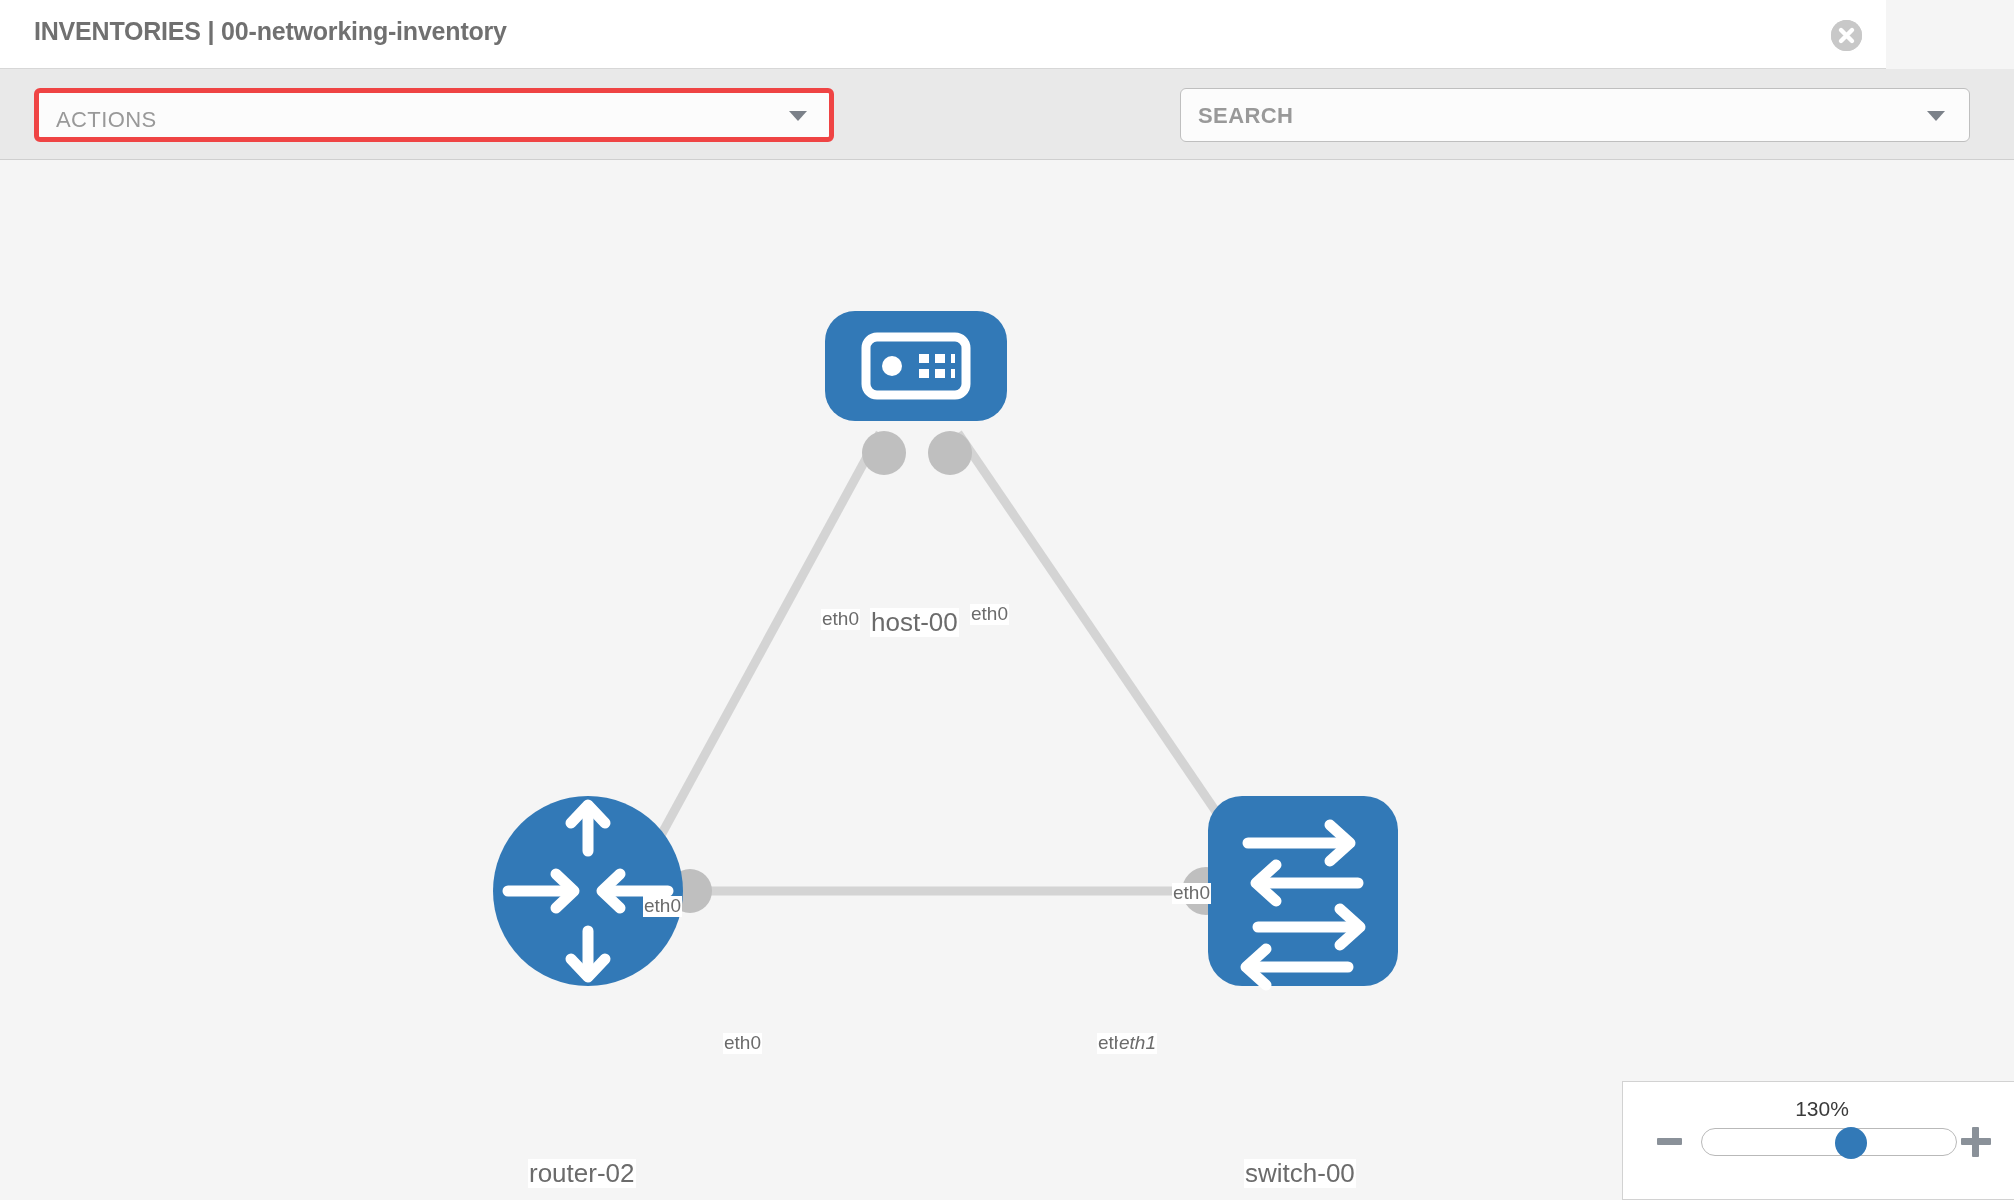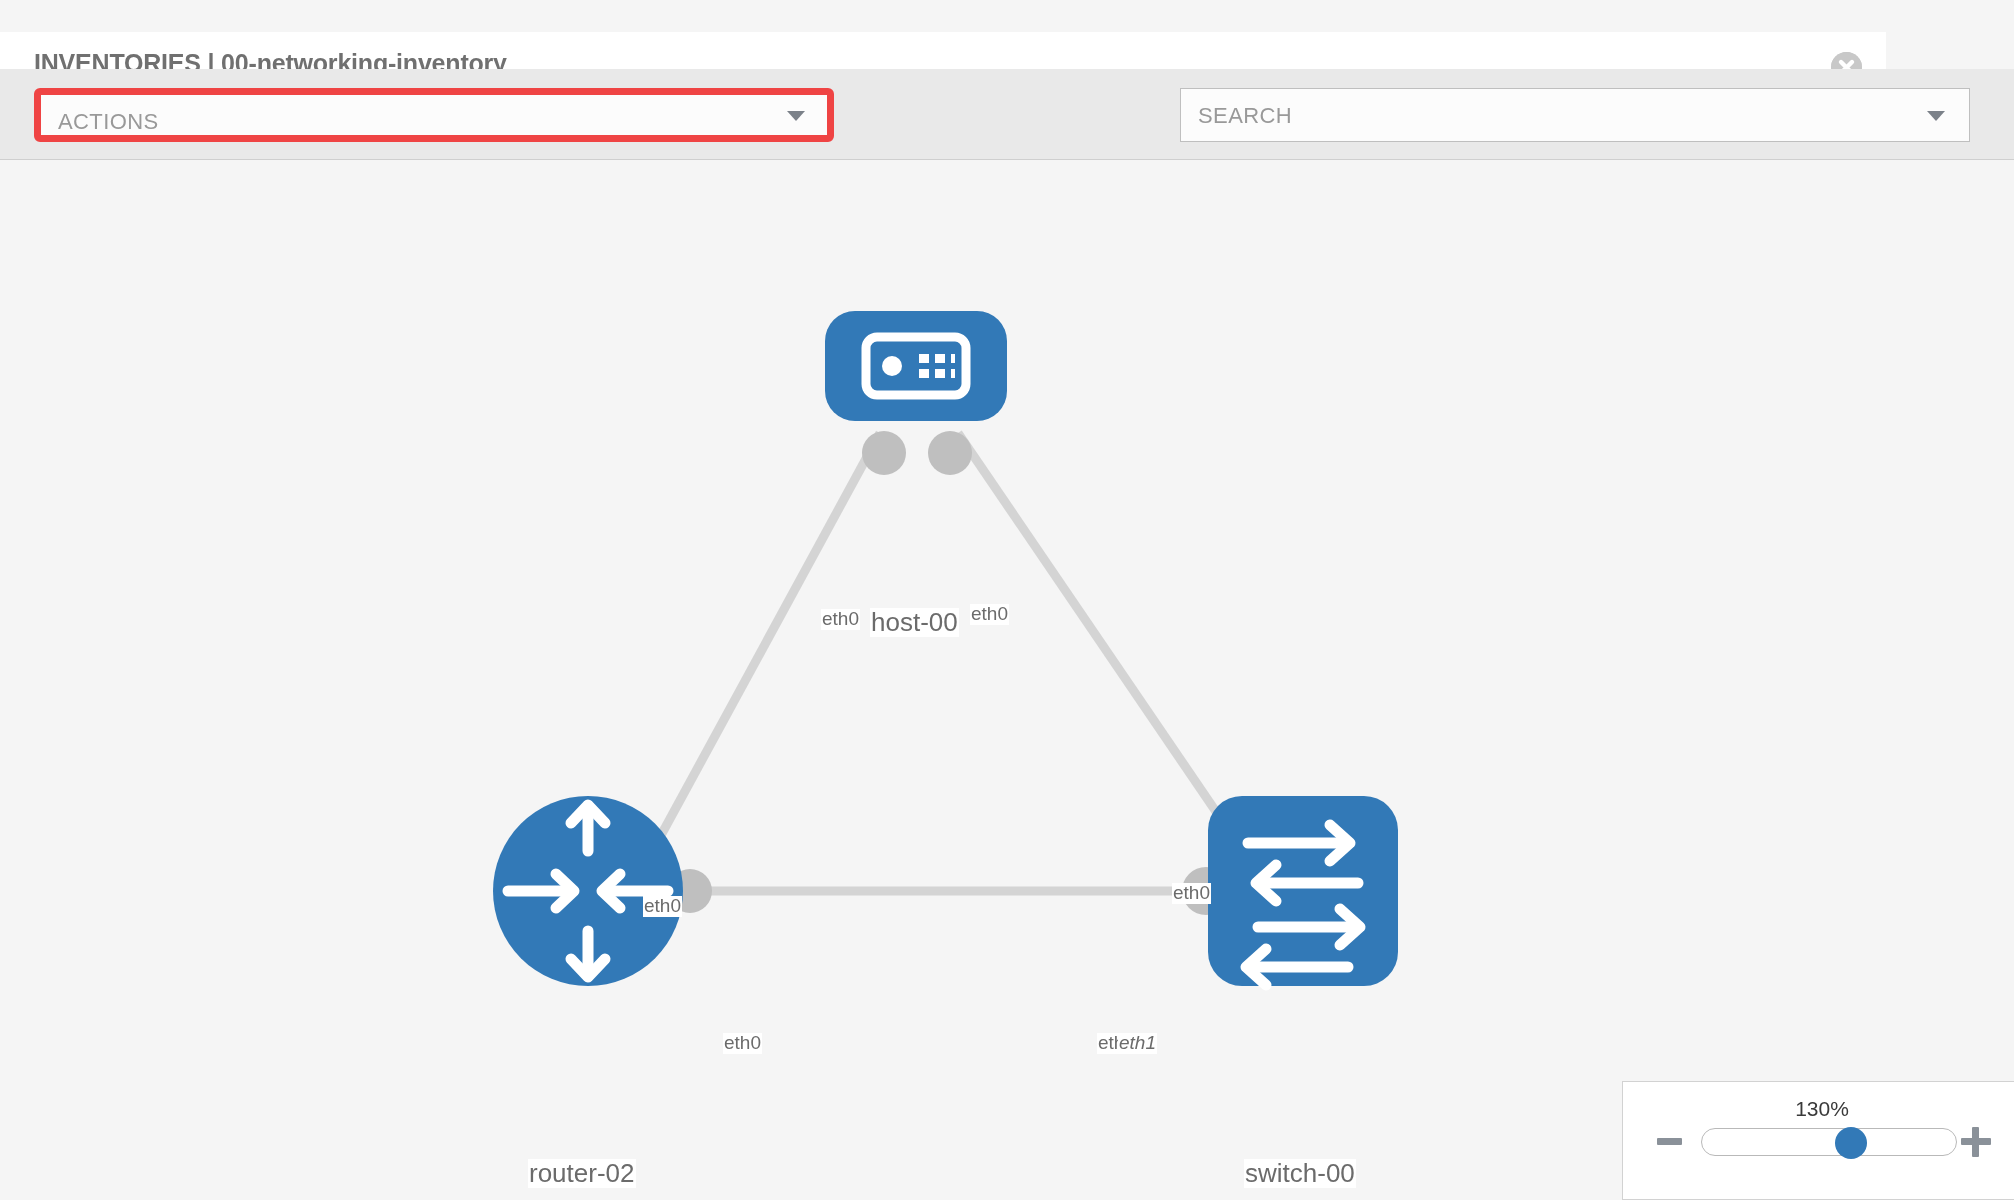--- a/index.html
+++ b/index.html
@@ -9,21 +9,20 @@
     font-family: "Liberation Sans", sans-serif;
     overflow: hidden;
   }
 
   
   .header {
     position: absolute; left: 0; top: 0;
     width: 1886px; height: 69px;
     background: #ffffff;
     border-bottom: 1px solid #d7d7d7;
-    margin-top: 32px;
   }
   .page-title {
     position: absolute; left: 34px; top: 17px;
     font-size: 25px; font-weight: bold;
     color: #707070;
     letter-spacing: -0.2px;
     white-space: nowrap;
   }
   .close-btn {
     position: absolute; right: 24px; top: 20px;
@@ -37,21 +36,21 @@
   .toolbar {
     position: absolute; left: 0; top: 69px;
     width: 2014px; height: 91px;
     background: #e9e9e9;
     border-bottom: 1px solid #cfcfcf;
   }
   .actions-select {
     position: absolute; left: 34px; top: 19px;
     width: 800px; height: 54px;
     background: #fcfcfc;
-    border: 7px solid #ef4444;
+    border: 5px solid #ef4444;
     border-radius: 6px;
   }
   .actions-label {
     position: absolute; left: 17px; top: 14px;
     font-size: 22px; color: #999999;
     letter-spacing: 0.4px;
   }
   .caret {
     position: absolute; top: 50%; margin-top: -4px;
     width: 0; height: 0;
@@ -67,21 +66,22 @@
     cursor: pointer;
   }
   .wrench-icon { left: 1046px; }
   .key-icon    { left: 1113px; }
 
   .search-box {
     position: absolute; left: 1180px; top: 19px;
     width: 790px; height: 54px;
     background: #fcfcfc;
     border: 1px solid #bfbfbf;
-    border-radius: 0;
+    border-radius: 6px;
+    font-weight: bold;
   }
   .search-label {
     position: absolute; left: 17px; top: 14px;
     font-size: 22px; color: #999999;
     letter-spacing: 0.4px;
   }
   .search-box .caret { right: 24px; }
 
   
   .canvas {

